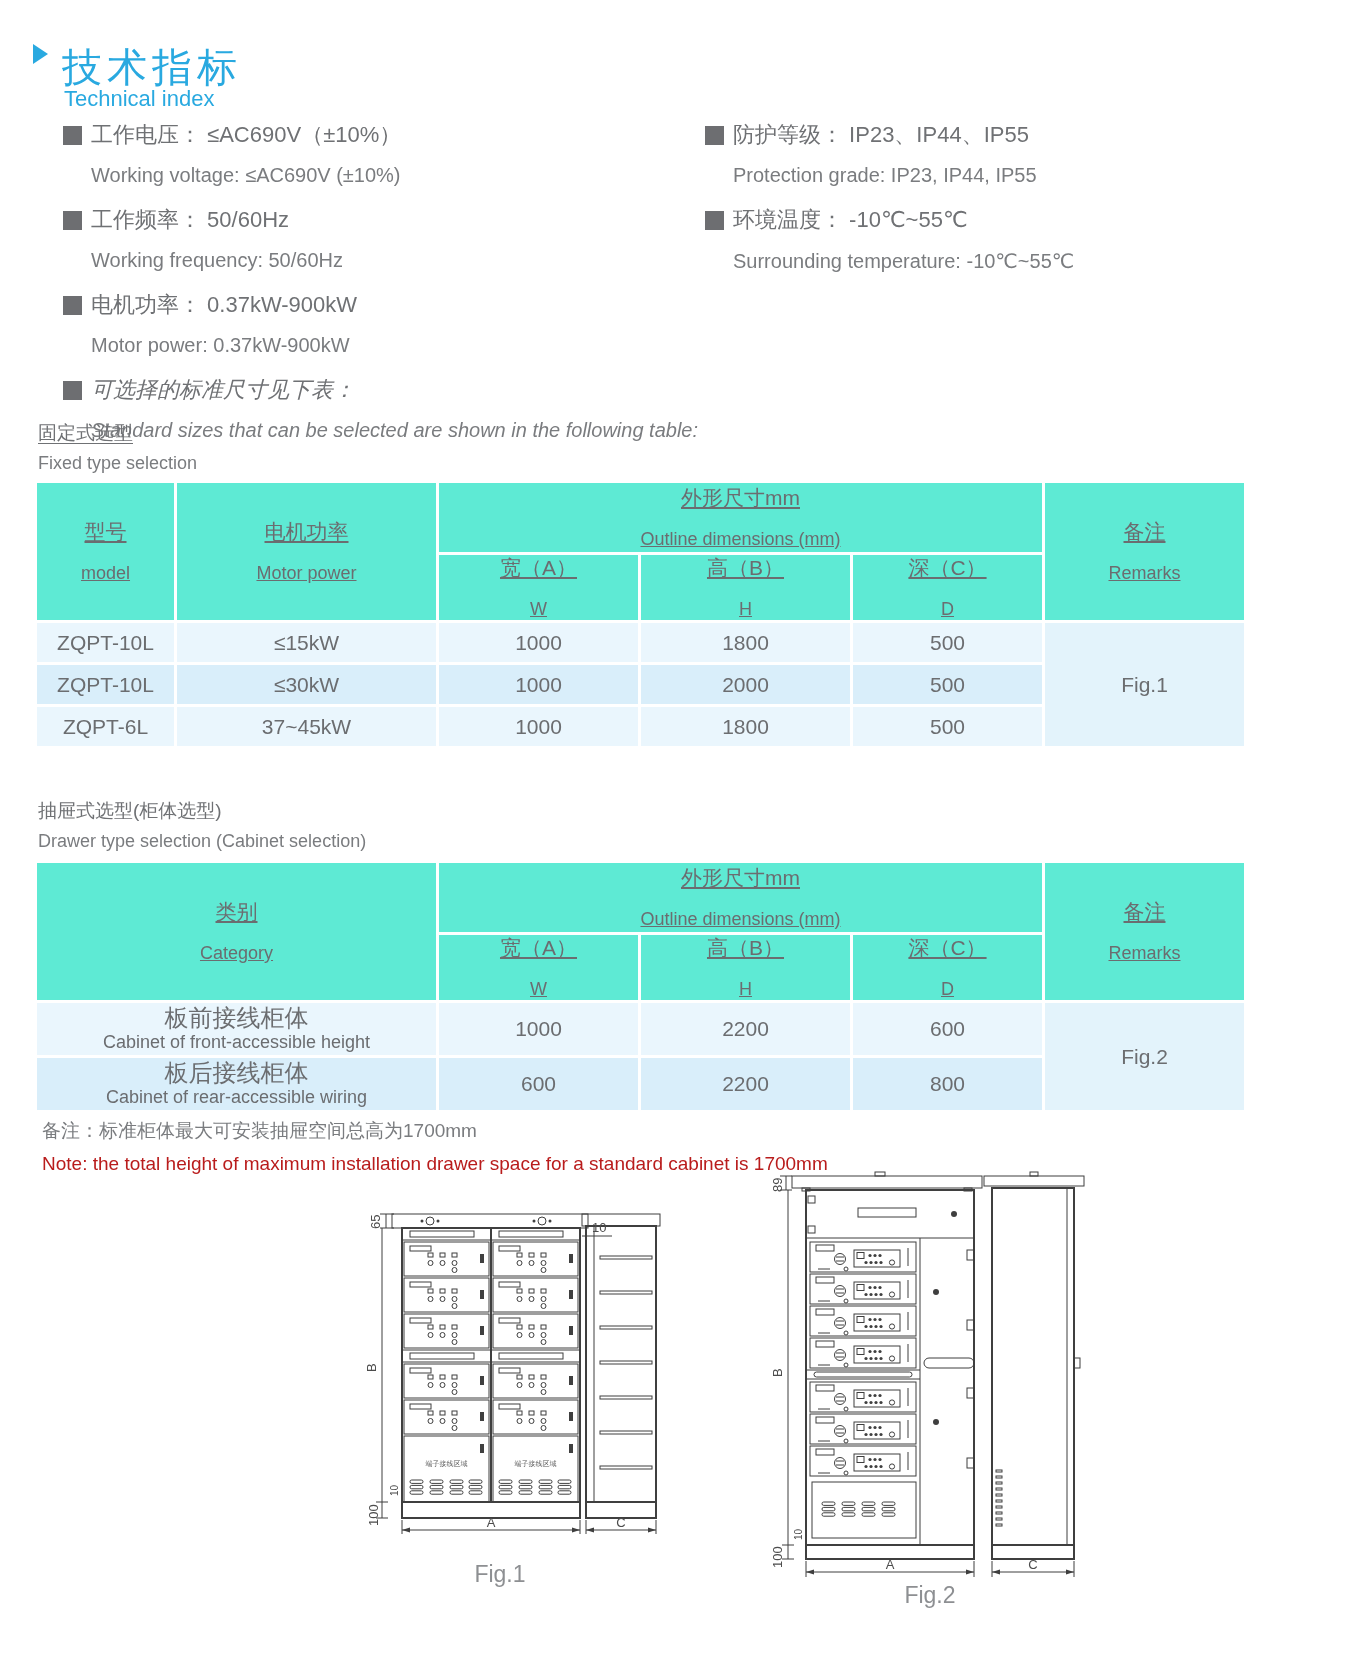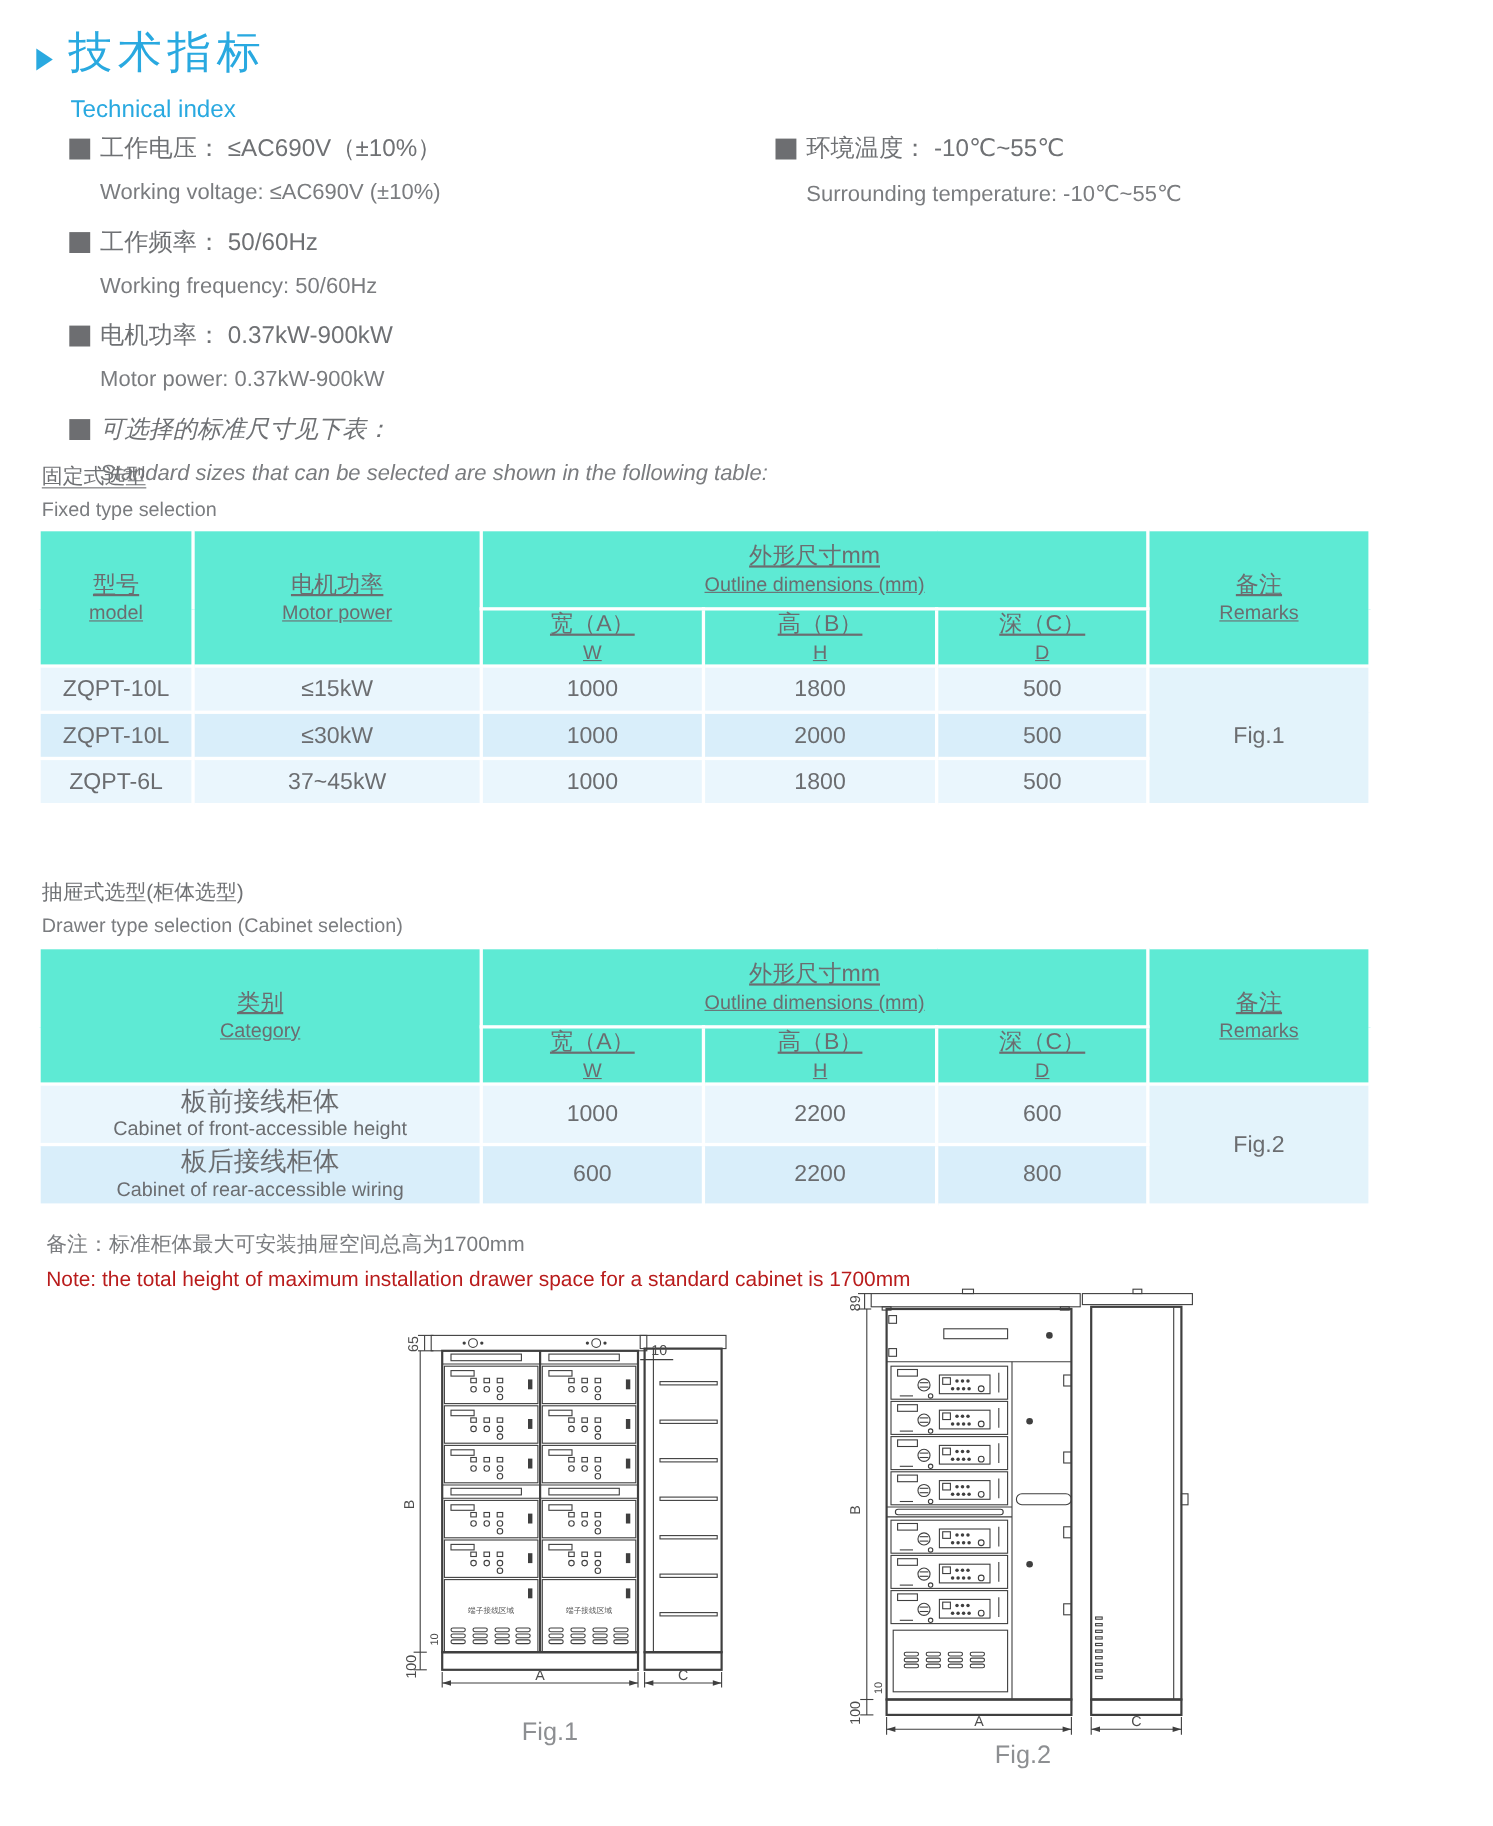--- a/index.html
+++ b/index.html
@@ -28,21 +28,21 @@
   .sec-zh.u { text-decoration:underline; text-underline-offset:4px; }
   .sec-en { font-size:18px; color:#7a7c7f; margin-top:7px; }
 
   
   table.spec-table { border-collapse:collapse; table-layout:fixed; }
   table.spec-table td { border:3px solid #ffffff; text-align:center; vertical-align:middle; padding:0; }
   .hc  { background:#5eead4; color:#6b6d70;text-decoration:underline; }
   .h1 .hc { height:69px; }
   .h2 .hc { height:46px; }
   .hzh { font-size:21px; line-height:25px; }
-  .hen { font-size:18px; line-height:22px; margin-top:2px; }
+  .hen { font-size:18px; line-height:22px; margin-top:18px; }
   tr.r td { background:#eaf6fd; font-size:21px; color:#6b6d70; }
   tr.r.even td { background:#d9eefa; }
   tr.r1 td { height:39px; }
   tr.r2 td { height:52px; }
   td.remark { background:#e3f3fb !important; font-size:21px; }
   .czh { font-size:24px; line-height:24px; }
   .cen { font-size:18px; line-height:22px; margin-top:1px; }
 
   .note-zh { font-size:19px; color:#7a7c7f; }
   .note-en { font-size:19px; color:#b91c1c; margin-top:9px; }
@@ -53,21 +53,21 @@
   .figs .thick { stroke-width:2; }
   .figs text { fill:#4c4c4c; stroke:none; font-size:13px; font-family:"Liberation Sans","DejaVu Sans",sans-serif; }
   .figs text.sm { font-size:10px; }
   .figs text.cap { font-size:23px; fill:#8d8f92; }
   .figs text.tiny { font-size:7px; fill:#555; }
 </style>
 </head>
 <body>
 
 <div class="abs title-arrow" style="left:33px; top:44px;"></div>
-<div class="abs page-title" style="left:62px; top:20px;">技术指标</div>
+<div class="abs page-title" style="left:62px; top:40px;">技术指标</div>
 <div class="abs page-sub" style="left:64px; top:86px;">Technical index</div>
 
 <div class="abs spec-col" style="left:63px; top:120px;">
   <div>
     <div class="spec-zh">
         <span class="bullet"></span>
         <span>工作电压： ≤AC690V（±10%）</span>
       </div>
     <div class="spec-en">Working voltage: ≤AC690V (±10%)</div>
   </div>
@@ -88,20 +88,27 @@
   <div class="gap">
     <div class="spec-zh">
         <span class="bullet"></span>
         <span>可选择的标准尺寸见下表：</span>
       </div>
     <div class="spec-en">Standard sizes that can be selected are shown in the following table:</div>
   </div>
 </div>
 
 <div class="abs spec-col" style="left:705px; top:120px;">
+  <div>
+    <div class="spec-zh">
+        <span class="bullet"></span>
+        <span>防护等级： IP23、IP44、IP55</span>
+      </div>
+    <div class="spec-en">Protection grade: IP23, IP44, IP55</div>
+  </div>
   <div>
     <div class="spec-zh">
         <span class="bullet"></span>
         <span>环境温度： -10℃~55℃</span>
       </div>
     <div class="spec-en">Surrounding temperature: -10℃~55℃</div>
   </div>
 </div>
 
 <div class="abs" style="left:38px; top:420px;">

